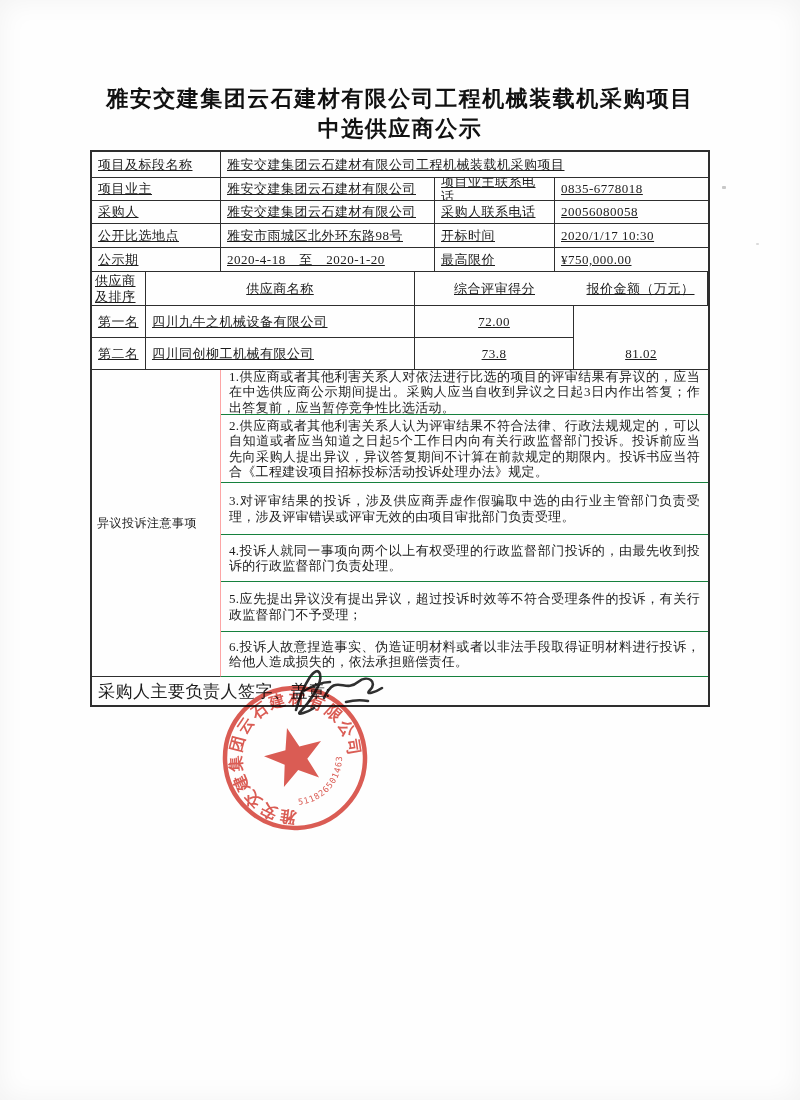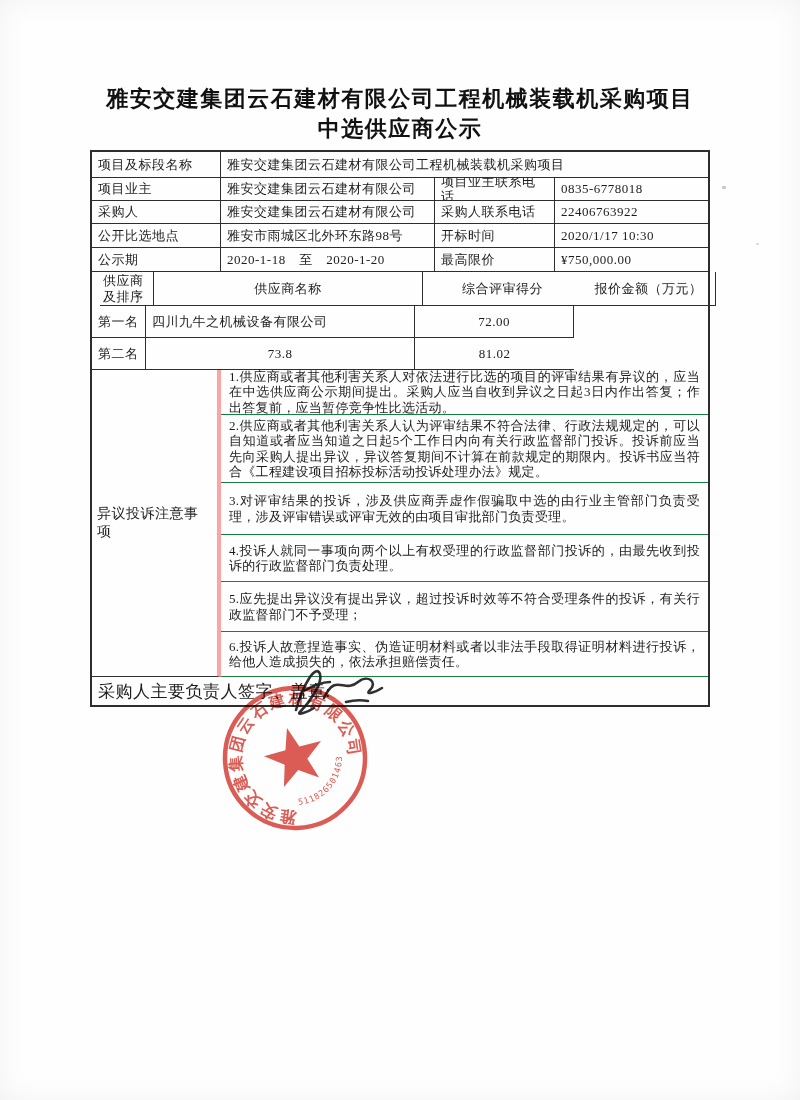--- a/index.html
+++ b/index.html
@@ -13,43 +13,43 @@
   .title{
     position:absolute;top:84px;left:0;width:100%;
     text-align:center;font-size:22px;font-weight:bold;
     line-height:30px;letter-spacing:1.5px;color:#111;
   }
   .doc-table{
     position:absolute;left:90px;top:150px;width:620px;
     border:2px solid #2e2e2e;box-sizing:border-box;
     background:transparent;
   }
-  .row{display:grid;box-sizing:border-box;}
+  .row{display:grid;box-sizing:border-box;text-decoration:underline;}
   .cell{
     border-right:1px solid #2e2e2e;border-bottom:1px solid #2e2e2e;
     box-sizing:border-box;display:flex;align-items:center;
     padding:2px 6px;font-size:13px;letter-spacing:0.5px;
     overflow:hidden;line-height:15.5px;
   }
   .cell.last{border-right:none;}
   .cell.center{justify-content:center;text-align:left;}
   
   .t1-cols{grid-template-columns:129px 214px 120px 153px;}
   .t1-span{grid-template-columns:129px 487px;}
   .h26{height:26px;} .h23{height:23px;} .h24{height:24px;}
   
   .t2-cols{grid-template-columns:54px 269px 159px 134px;}
-  .h34{height:34px;margin-left:8px;} .h32{height:32px;}
+  .h34{height:34px;} .h32{height:32px;}
   .hdr .cell{justify-content:center;text-align:center;}
   .hdr .cell.rankhdr{justify-content:flex-start;text-align:left;padding:2px 3px;}
   
   .t3{display:grid;grid-template-columns:129px 487px;}
   .t3-label{
-    border-right:4px solid #fca5a5;border-bottom:1px solid #2e2e2e;
-    display:flex;align-items:center;padding:2px 5px;font-size:14px;
+    border-right:1px solid #fca5a5;border-bottom:1px solid #2e2e2e;
+    display:flex;align-items:center;padding:2px 5px;font-size:12px;
     letter-spacing:0.5px;box-sizing:border-box;
   }
   .notice-item{
     border-bottom:1px solid #15803d;box-sizing:border-box;
     display:flex;align-items:center;
     padding:2px 8px;font-size:13px;line-height:15.5px;letter-spacing:0.3px;
     text-align:justify;
   }
   .ih45{height:45px;} .ih68{height:68px;} .ih52{height:52px;}
   .ih47{height:47px;} .ih50{height:50px;} .ih45b{height:45px;}
@@ -89,49 +89,50 @@
     <div class="row t1-cols h23">
       <div class="cell">项目业主</div>
       <div class="cell">雅安交建集团云石建材有限公司</div>
       <div class="cell">项目业主联系电话</div>
       <div class="cell last">0835-6778018</div>
     </div>
     <div class="row t1-cols h23">
       <div class="cell">采购人</div>
       <div class="cell">雅安交建集团云石建材有限公司</div>
       <div class="cell">采购人联系电话</div>
-      <div class="cell last">22406763922</div>
+      <div class="cell last">20056080058</div>
     </div>
     <div class="row t1-cols h24">
       <div class="cell">公开比选地点</div>
       <div class="cell">雅安市雨城区北外环东路98号</div>
       <div class="cell">开标时间</div>
       <div class="cell last">2020/1/17 10:30</div>
     </div>
     <div class="row t1-cols h24">
       <div class="cell">公示期</div>
-      <div class="cell">2020-1-18　至　2020-1-20</div>
+      <div class="cell">2020-4-18　至　2020-1-20</div>
       <div class="cell">最高限价</div>
       <div class="cell last">¥750,000.00</div>
     </div>
 
     <div class="row t2-cols h34 hdr">
       <div class="cell rankhdr">供应商及排序</div>
       <div class="cell">供应商名称</div>
       <div class="cell last">综合评审得分</div>
       <div class="cell">报价金额（万元）</div>
     </div>
 
     <div class="row t2-cols h32">
       <div class="cell">第一名</div>
       <div class="cell">四川九牛之机械设备有限公司</div>
       <div class="cell center">72.00</div>
     </div>
     <div class="row t2-cols h32">
       <div class="cell">第二名</div>
+      <div class="cell">四川同创柳工机械有限公司</div>
       <div class="cell center">73.8</div>
       <div class="cell center last">81.02</div>
     </div>
 
     <div class="t3">
       <div class="t3-label">异议投诉注意事项</div>
       <div>
         <div class="notice-item ih45">1.供应商或者其他利害关系人对依法进行比选的项目的评审结果有异议的，应当在中选供应商公示期间提出。采购人应当自收到异议之日起3日内作出答复；作出答复前，应当暂停竞争性比选活动。</div>
         <div class="notice-item ih68">2.供应商或者其他利害关系人认为评审结果不符合法律、行政法规规定的，可以自知道或者应当知道之日起5个工作日内向有关行政监督部门投诉。投诉前应当先向采购人提出异议，异议答复期间不计算在前款规定的期限内。投诉书应当符合《工程建设项目招标投标活动投诉处理办法》规定。</div>
         <div class="notice-item ih52">3.对评审结果的投诉，涉及供应商弄虚作假骗取中选的由行业主管部门负责受理，涉及评审错误或评审无效的由项目审批部门负责受理。</div>

